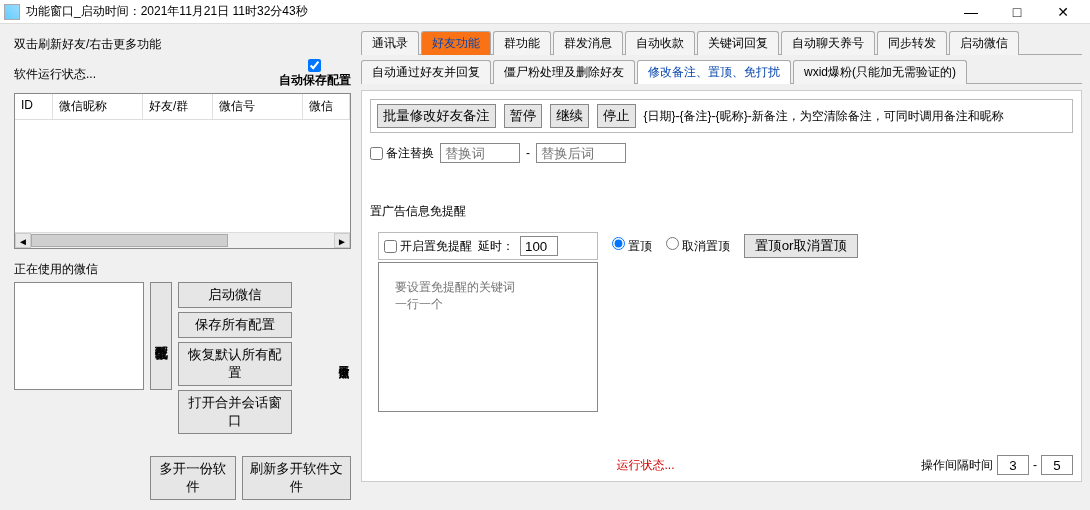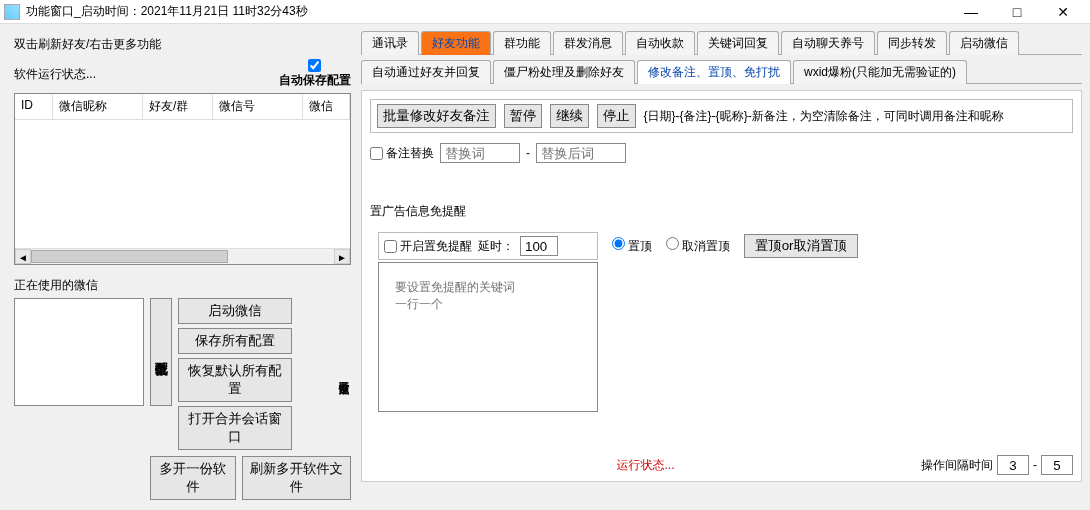--- a/index.html
+++ b/index.html
@@ -90,21 +90,21 @@
     padding:3px 4px; text-align:center;
     width:114px;
   }
   .wx-note {
     writing-mode: vertical-rl;
     width:20px; text-align:center;
     margin-left:6px;
     font-size:11px;
     color:#000;
   }
-  .bottom-row { display:flex; gap:6px; margin-top:6px; padding-left:136px;}
+  .bottom-row { display:flex; gap:6px; margin-top:22px; padding-left:136px;}
   .bottom-row .btn { width:auto; padding:3px 6px;}
   .right-col { flex:1; padding:6px 8px 8px 6px; position:relative; }
   .tabs { display:flex; border-bottom:1px solid #aaa; gap:0; margin-bottom:4px;}
   .tab {
     border:1px solid #aaa; border-bottom:none;
     padding:3px 10px;
     background:#f4f4f4;
     margin-right:2px;
     position:relative; top:1px;
     border-radius:3px 3px 0 0;

